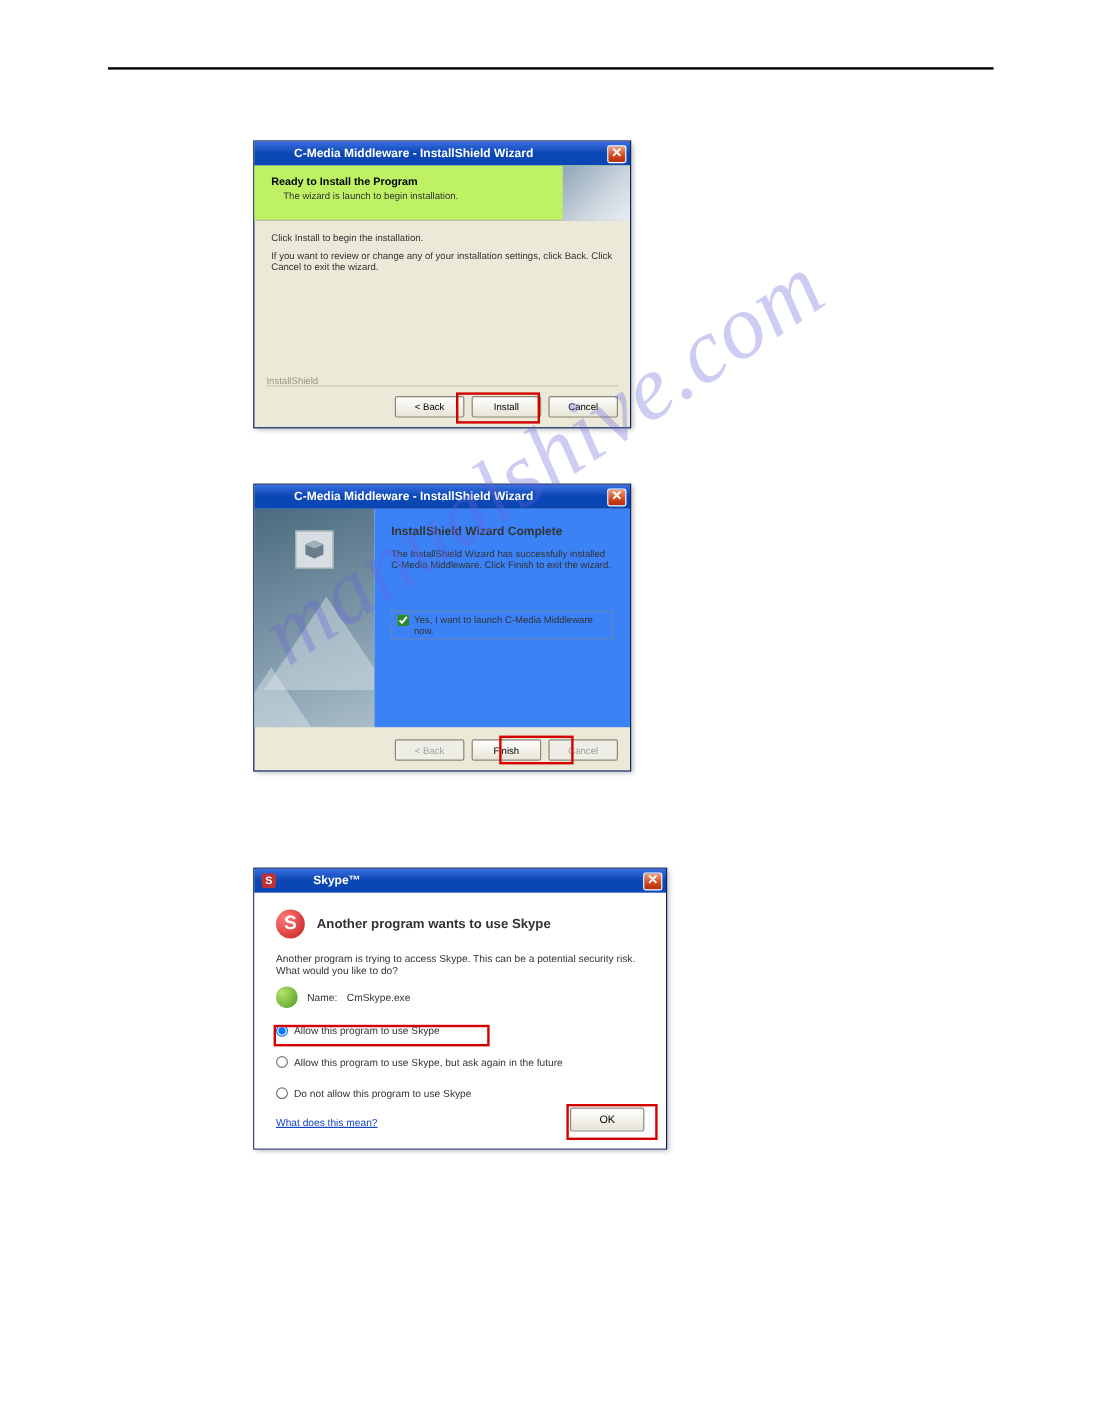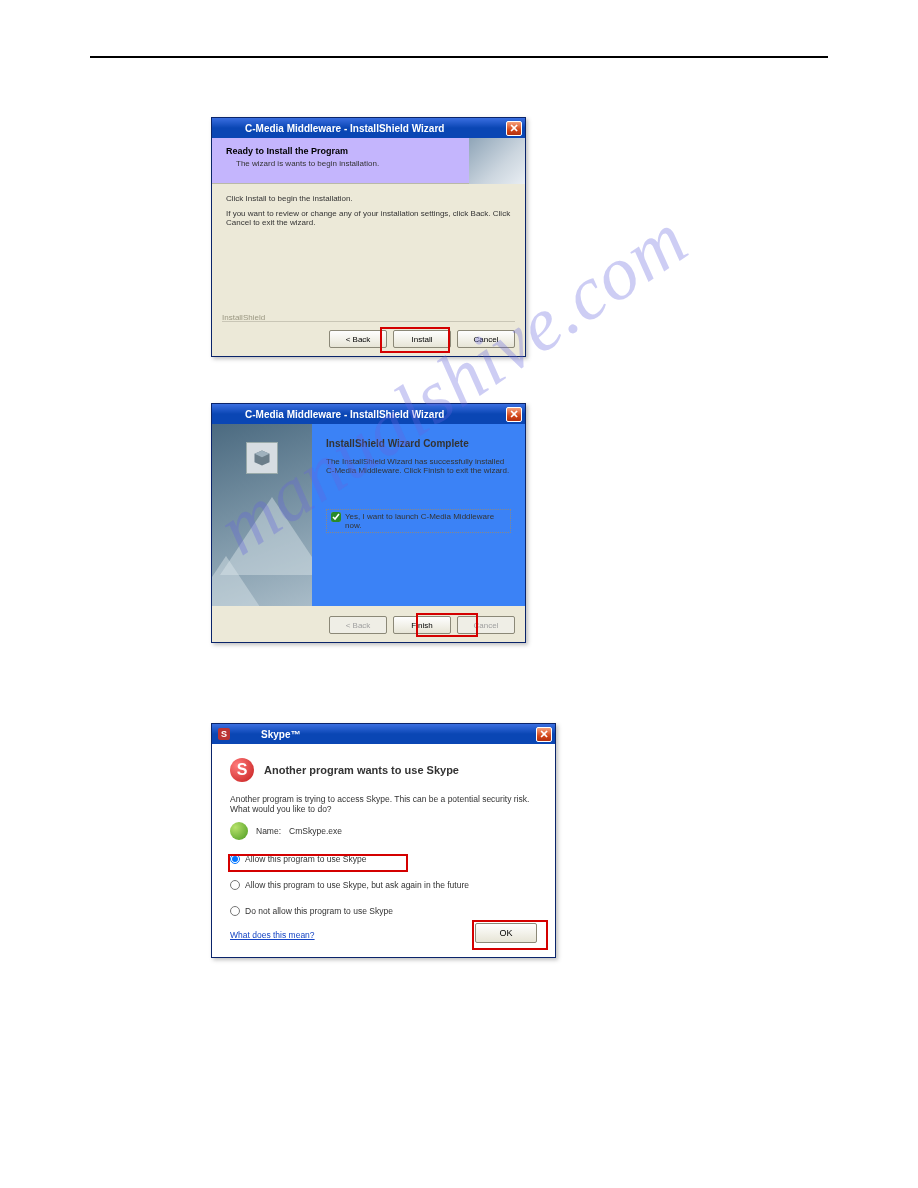--- a/index.html
+++ b/index.html
@@ -60,21 +60,21 @@
     font-size: 11px;
     line-height: 12px;
     text-align: center;
     font-weight: bold;
     cursor: pointer;
   }
 
   
   .d1 { left: 211px; top: 117px; width: 315px; height: 240px; }
   .d1 .header {
-    background: #c4b5fd;
+    background: #bef264;
     padding: 8px 10px 8px 14px;
     border-bottom: 1px solid #b9b9a8;
     position: relative;
     height: 46px;
   }
   .d1 .header h3 { font-size: 9px; font-weight: bold; }
   .d1 .header p { font-size: 8px; margin: 3px 0 0 10px; color: #333; }
   .d1 .header-img {
     position: absolute; right: 0; top: 0; width: 56px; height: 46px;
     background: linear-gradient(135deg,#8fa5b8 0%,#ccd6df 60%,#e9eef3 100%);
@@ -182,21 +182,21 @@
 <div class="page-rule"></div>
 <div class="watermark">manualshive.com</div>
 
 <div class="dialog d1">
   <div class="titlebar">
     <span class="title">C-Media Middleware - InstallShield Wizard</span>
     <div class="close-btn">✕</div>
   </div>
   <div class="header">
     <h3>Ready to Install the Program</h3>
-    <p>The wizard is wants to begin installation.</p>
+    <p>The wizard is launch to begin installation.</p>
     <div class="header-img"></div>
   </div>
   <div class="body">
     <p>Click Install to begin the installation.</p>
     <p>If you want to review or change any of your installation settings, click Back. Click Cancel to exit the wizard.</p>
   </div>
   <div class="brand">InstallShield</div>
   <div class="btnrow">
     <button class="btn">&lt; Back</button>
     <button class="btn">Install</button>

